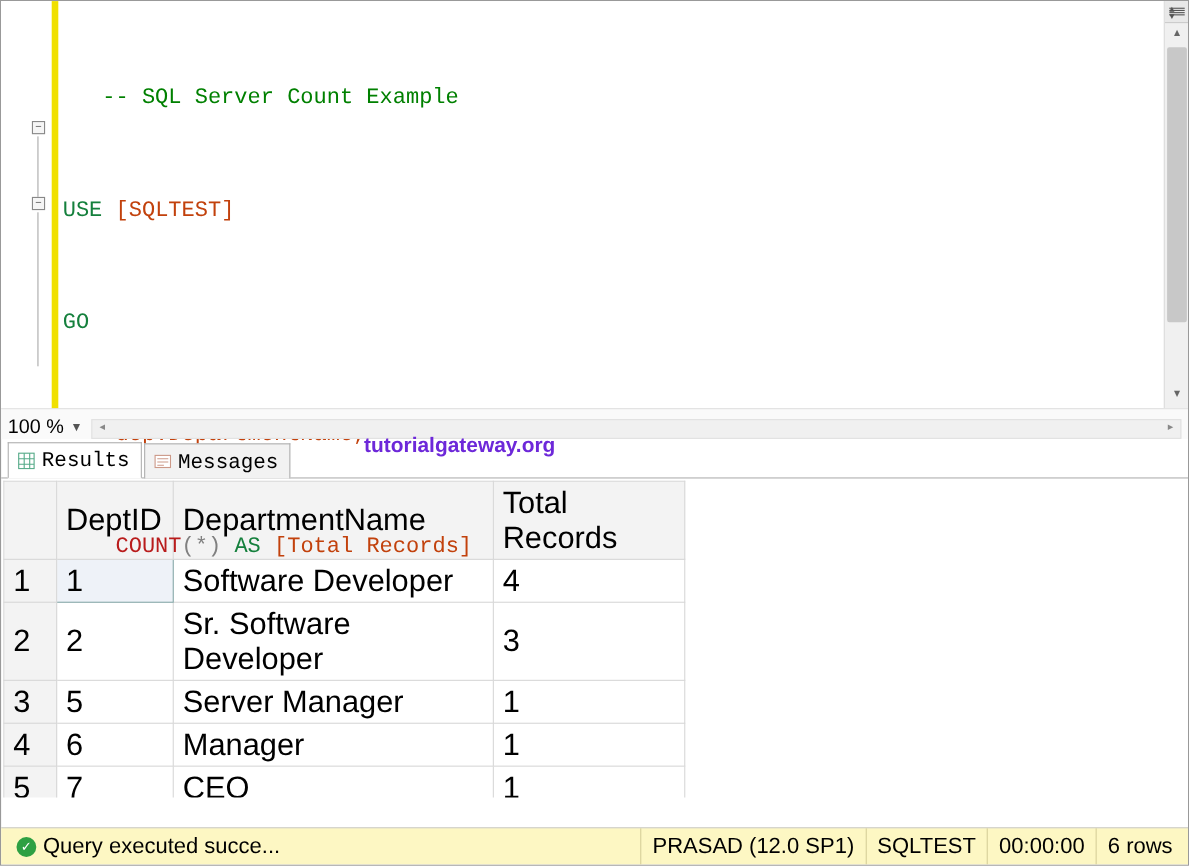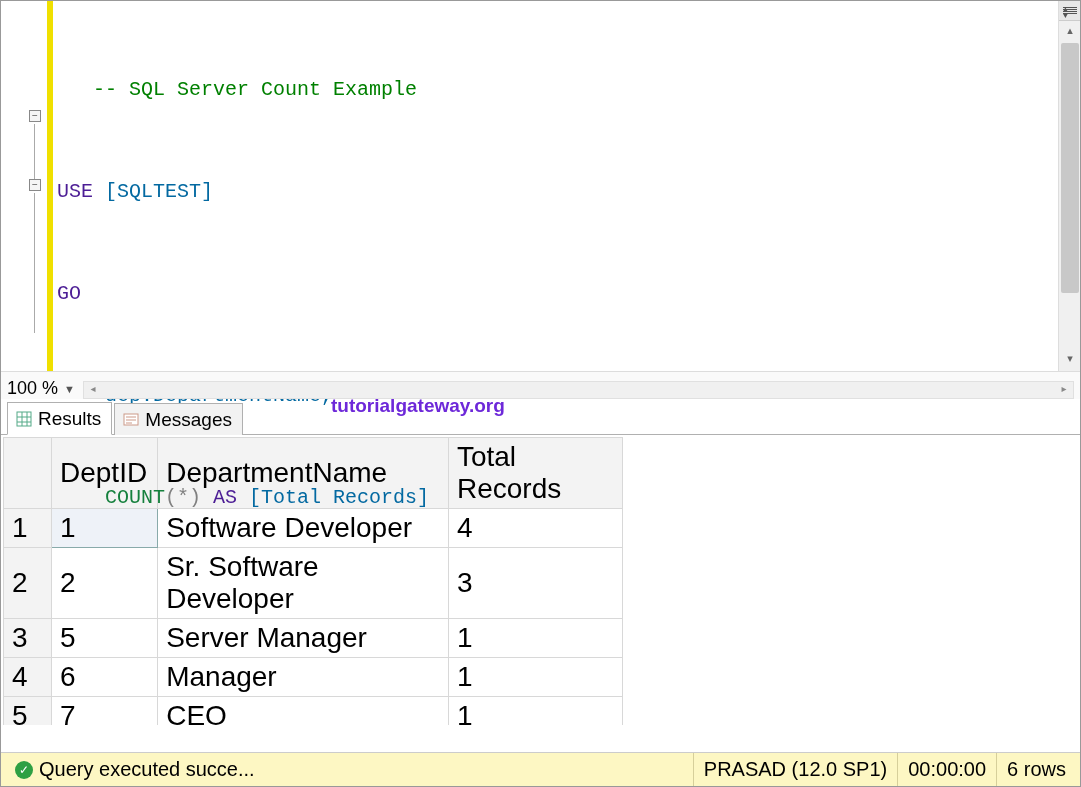--- a/index.html
+++ b/index.html
@@ -47,24 +47,24 @@
   .code {
     flex: 1;
     padding: 4px 0 4px 4px;
     line-height: 34px;
     white-space: pre;
     border-left: 6px solid #f0e000;
     position: relative;
   }
   .code-line { height: 34px; }
   .c-comment { color: #008000; margin-left: 36px; }
-  .c-keyword { color: #4c1d95; }
-  .c-func { color: #15803d; text-align: center; }
+  .c-keyword { color: #15803d; }
+  .c-func { color: #b91c1c; text-align: center; }
   .c-gray { color: #808080; }
-  .c-black { color: #0369a1; }
+  .c-black { color: #c2410c; }
   .vscroll {
     width: 22px;
     background: #f0f0f0;
     position: relative;
     border-left: 1px solid #ddd;
   }
   .split-icon {
     width: 22px;
     height: 20px;
     background: #e8e8e8;
@@ -157,20 +157,21 @@
     padding: 5px 10px 4px 8px;
     border: 1px solid #b0b0b0;
     border-bottom: none;
     background: #f2f2f2;
     display: flex;
     align-items: center;
     gap: 6px;
     font-size: 19px;
     position: relative;
     bottom: -1px;
+    font-family: Liberation Mono, monospace;
   }
   .tab.active {
     background: #fff;
     border-bottom: 1px solid #fff;
   }
   .tab-icon {
     width: 16px;
     height: 16px;
     display: inline-flex;
     align-items: center;
@@ -369,15 +370,16 @@
     </tbody>
   </table>
 </div>
 
 <div class="status-bar">
   <div class="status-cell">
     <span class="status-icon">✓</span>
     <span>Query executed succe...</span>
   </div>
   <div class="status-cell">PRASAD (12.0 SP1)</div>
+  <div class="status-cell">SQLTEST</div>
   <div class="status-cell">00:00:00</div>
   <div class="status-cell">6 rows</div>
 </div>
 
 </body></html>

